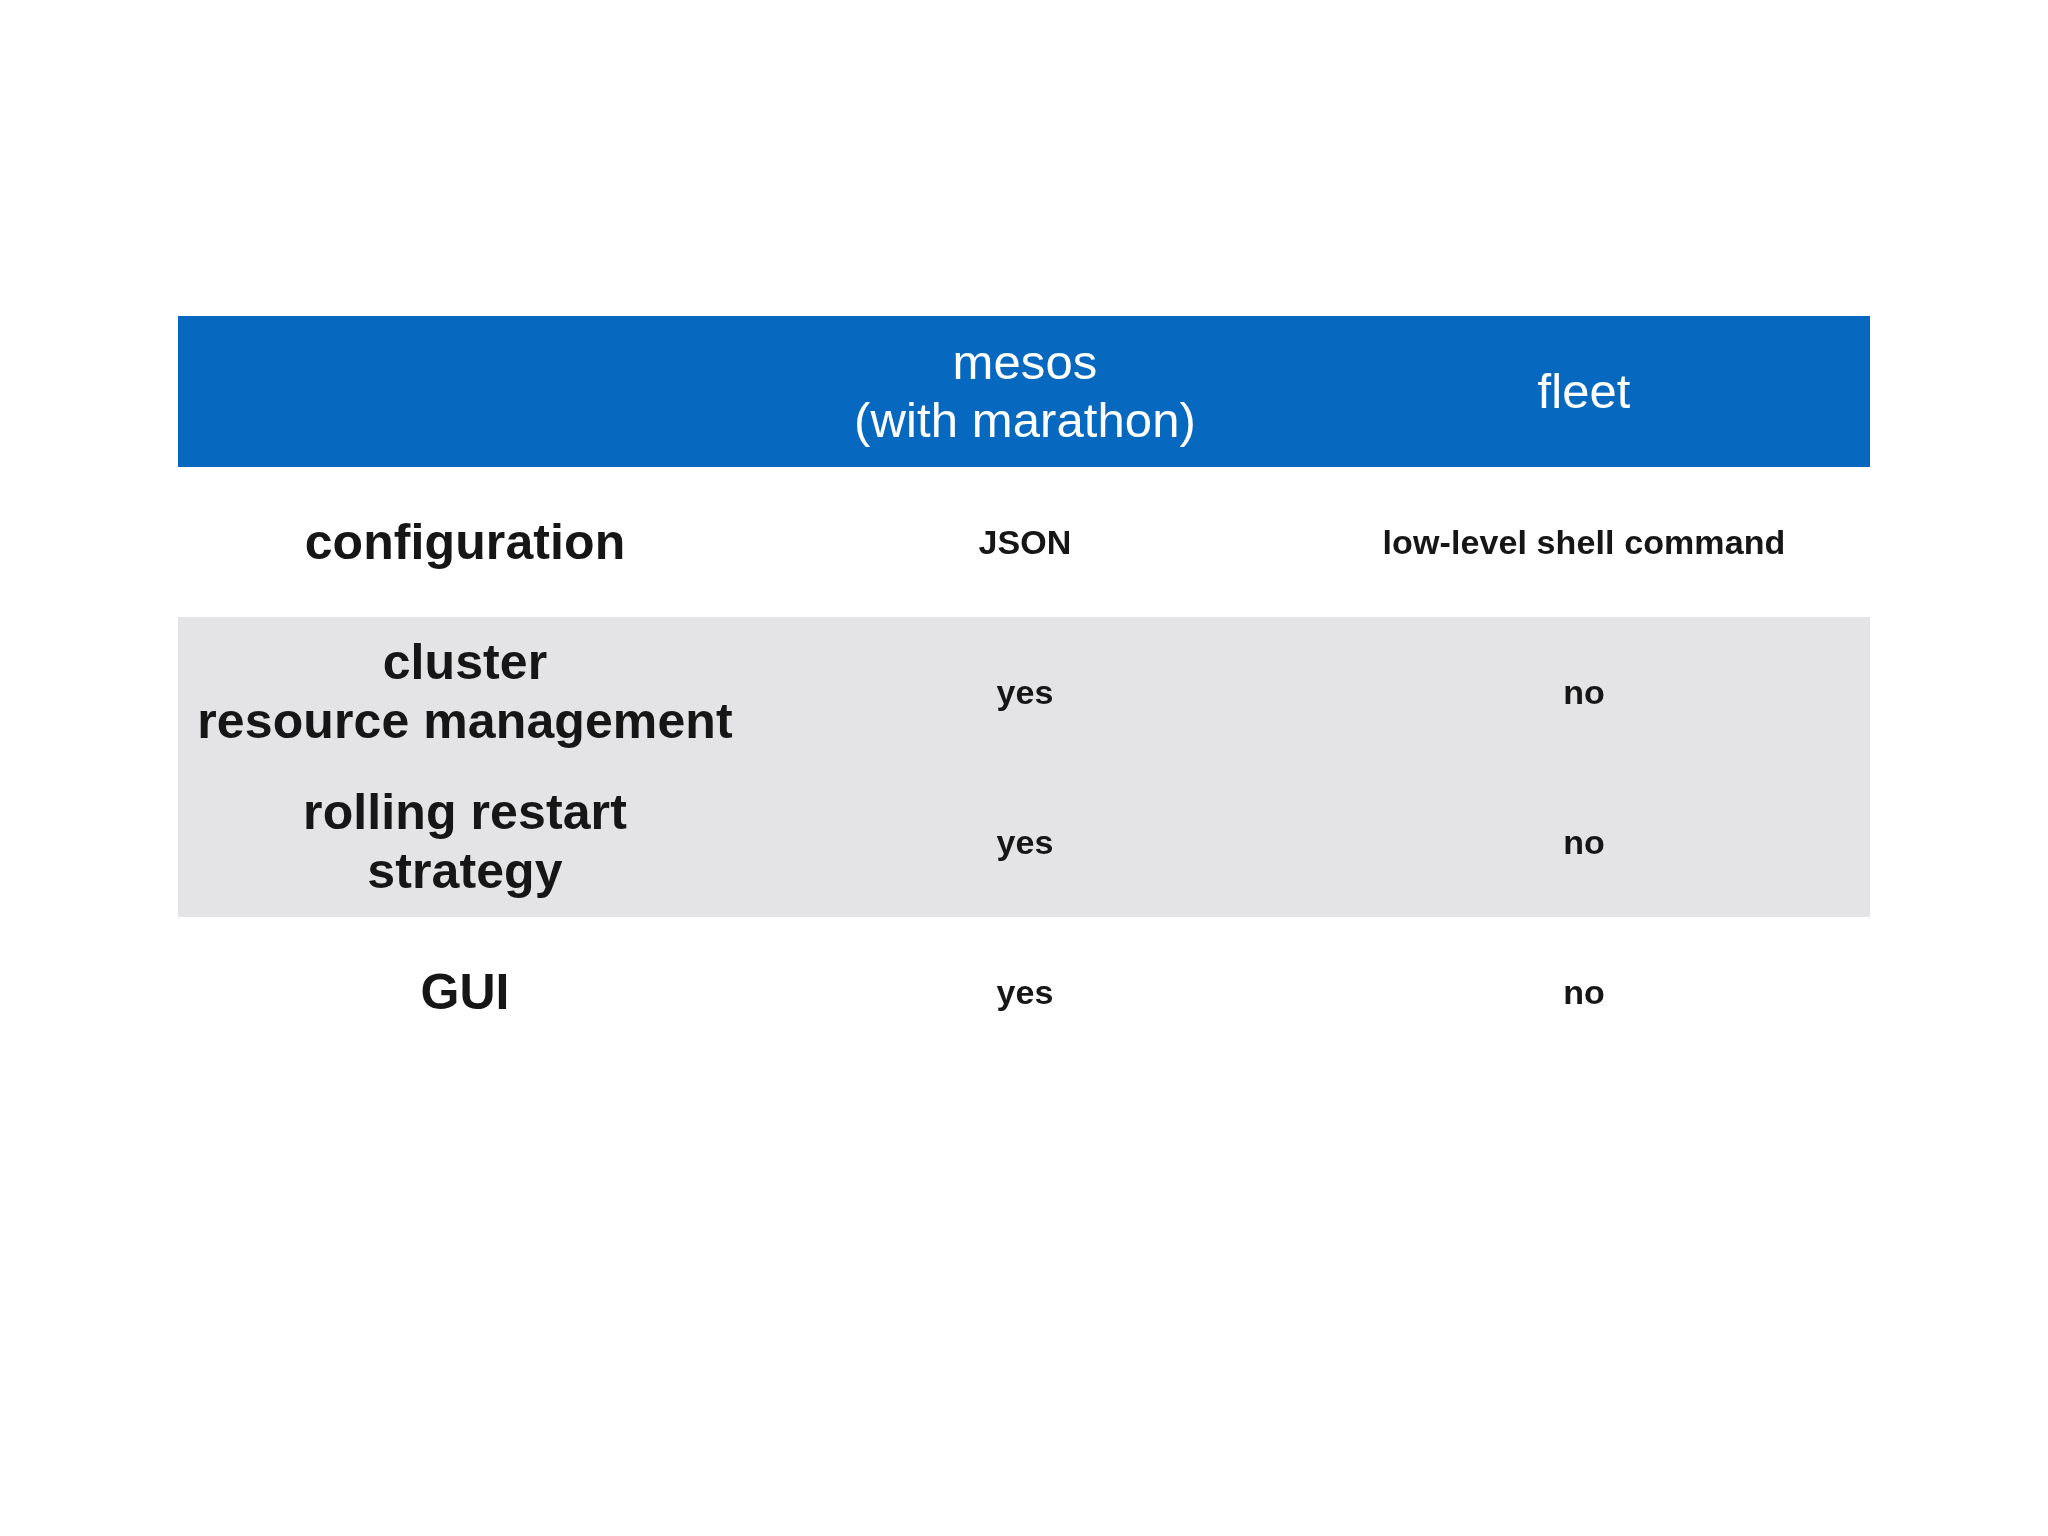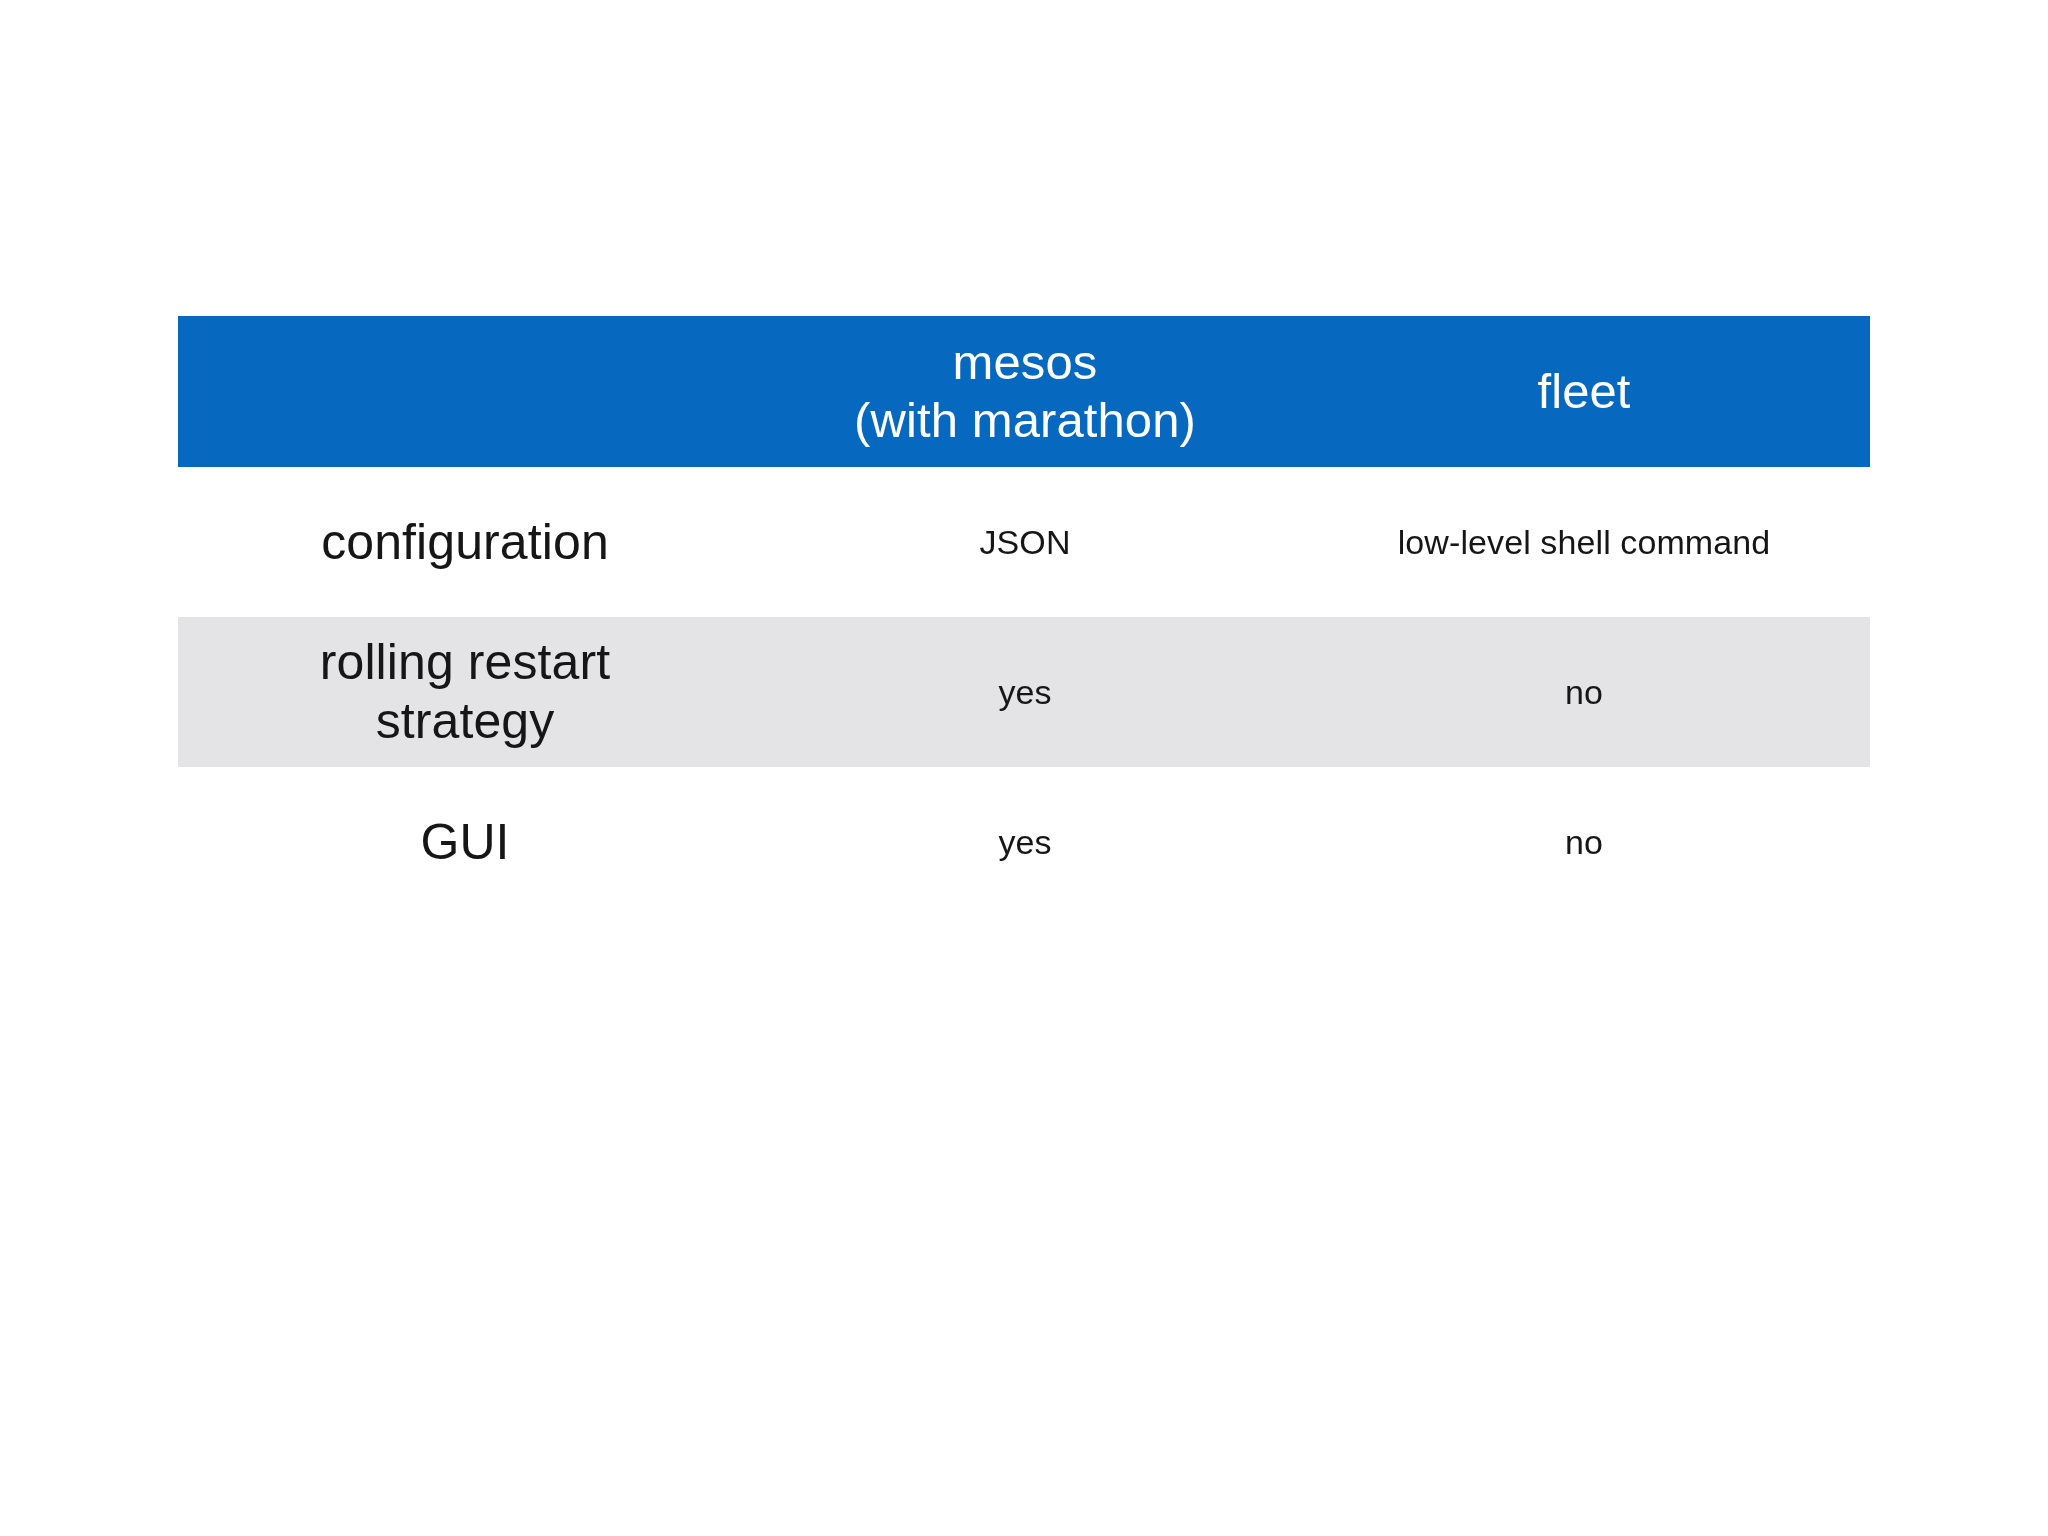--- a/index.html
+++ b/index.html
@@ -72,20 +72,21 @@
     background: #ffffff;
   }
   tbody td {
     color: #161616;
     font-size: 34px;
     font-weight: 400;
     letter-spacing: 0.1px;
   }
   tbody td .cell-line {
     display: block;
+    font-weight: bold;
   }
   tbody td.label-cell {
     font-size: 50px;
   }
 </style>
 </head>
 <body>
 
 <div class="slide">
 
@@ -114,20 +115,32 @@
           <span class="cell-line">configuration</span>
         </td>
         <td>
           <span class="cell-line">JSON</span>
         </td>
         <td>
           <span class="cell-line">low-level shell command</span>
         </td>
       </tr>
 
+      <tr class="row-alt">
+        <td class="label-cell">
+          <span class="cell-line">cluster</span>
+          <span class="cell-line">resource management</span>
+        </td>
+        <td>
+          <span class="cell-line">yes</span>
+        </td>
+        <td>
+          <span class="cell-line">no</span>
+        </td>
+      </tr>
 
 
       <tr class="row-alt">
         <td class="label-cell">
           <span class="cell-line">rolling restart</span>
           <span class="cell-line">strategy</span>
         </td>
         <td>
           <span class="cell-line">yes</span>
         </td>

